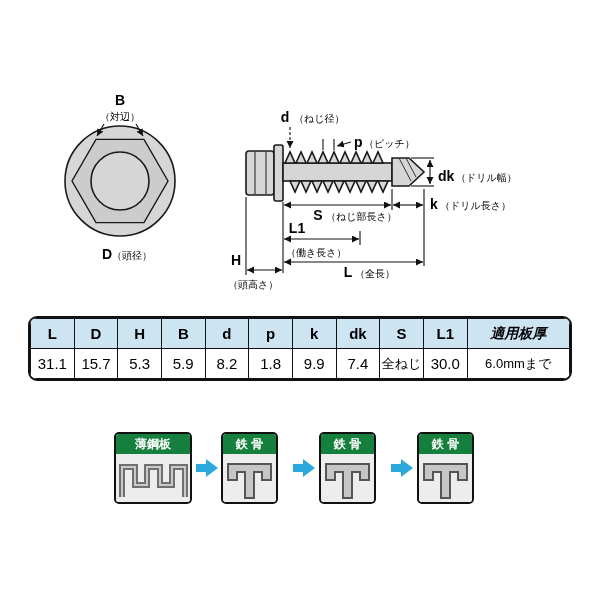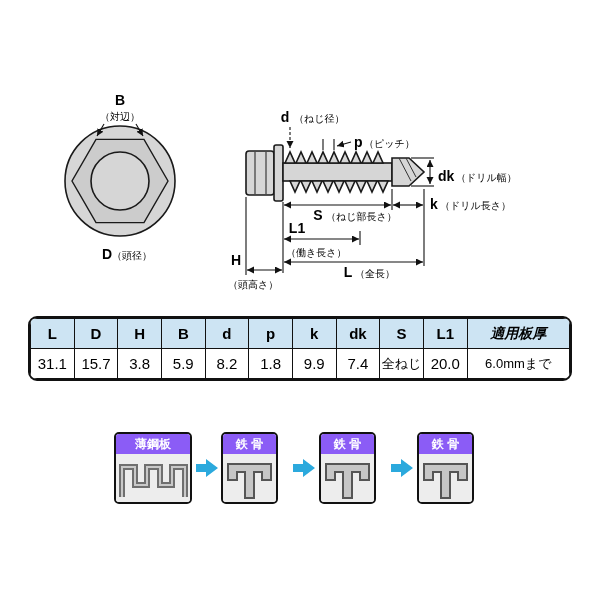--- a/index.html
+++ b/index.html
@@ -29,21 +29,21 @@
   th,td { border:1px solid #111; text-align:center; vertical-align:middle; height:30px; font-size:15px; }
   th { background:#cde4f3; font-weight:bold; }
   th.wide { font-size:14px;font-style:italic; }
   td.small { font-size:13px; }
 
   .app-box {
     position:absolute; top:432px; border:2px solid #111; border-radius:5px;
     overflow:hidden; background:#fff;
   }
   .app-header {
-    height:20px; background:#8b5cf6; color:#fff; font-size:12px; font-weight:bold;
+    height:20px; background:#15803d; color:#fff; font-size:12px; font-weight:bold;
     display:flex; align-items:center; justify-content:center; white-space:pre;
   }
   .app-body { height:48px; background:#ededed; display:flex; align-items:center; justify-content:center; }
   .app-arrow { position:absolute; top:459px; width:22px; height:18px; }
 </style>
 </head>
 <body>
 
 <svg id="diagram-svg" width="600" height="310" viewBox="0 0 600 310">
   <defs>
@@ -152,28 +152,28 @@
         <th>dk</th>
         <th>S</th>
         <th>L1</th>
         <th class="wide">適用板厚</th>
       </tr>
     </thead>
     <tbody>
       <tr>
         <td>31.1</td>
         <td>15.7</td>
-        <td>3.8</td>
+        <td>5.3</td>
         <td>5.9</td>
         <td>8.2</td>
         <td>1.8</td>
         <td>9.9</td>
         <td>7.4</td>
         <td class="small">全ねじ</td>
-        <td>20.0</td>
+        <td>30.0</td>
         <td class="small">6.0mmまで</td>
       </tr>
     </tbody>
   </table>
 </div>
 
 <div class="app-box" style="left:114px; width:78px;">
   <div class="app-header">薄鋼板</div>
   <div class="app-body">
     <svg width="72" height="46">

